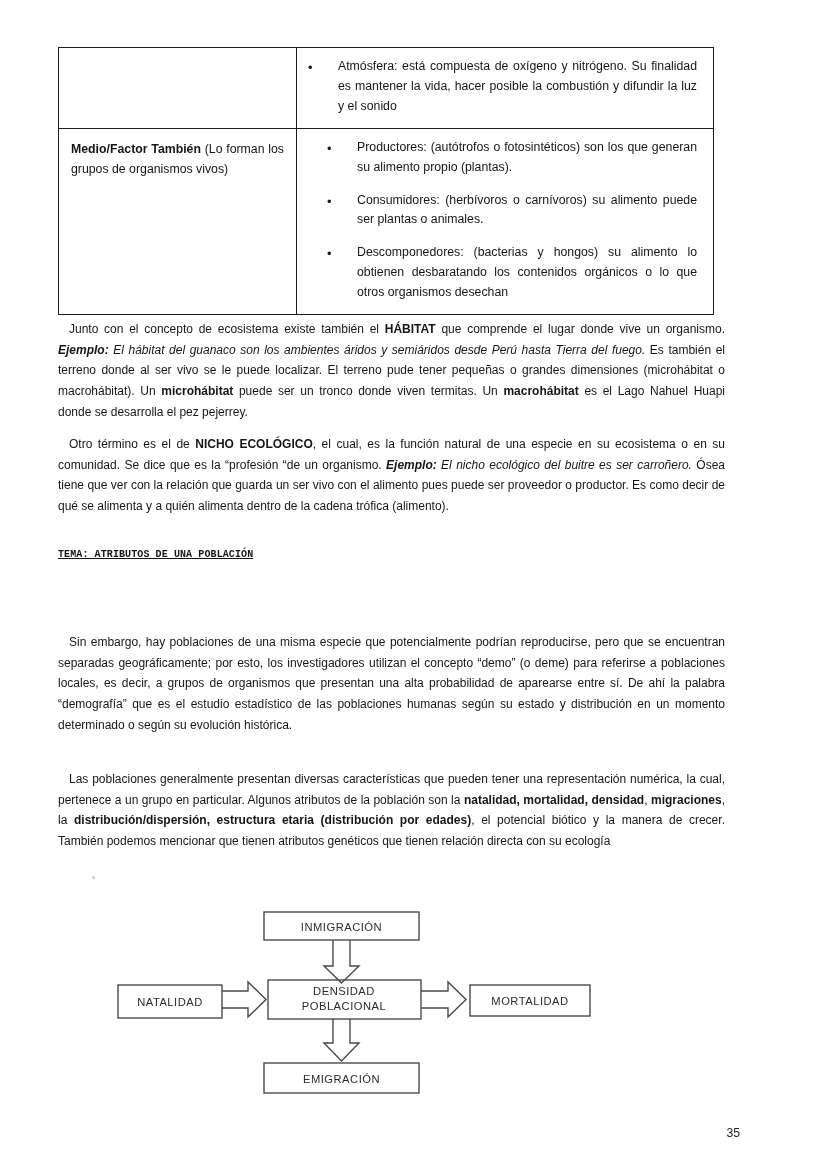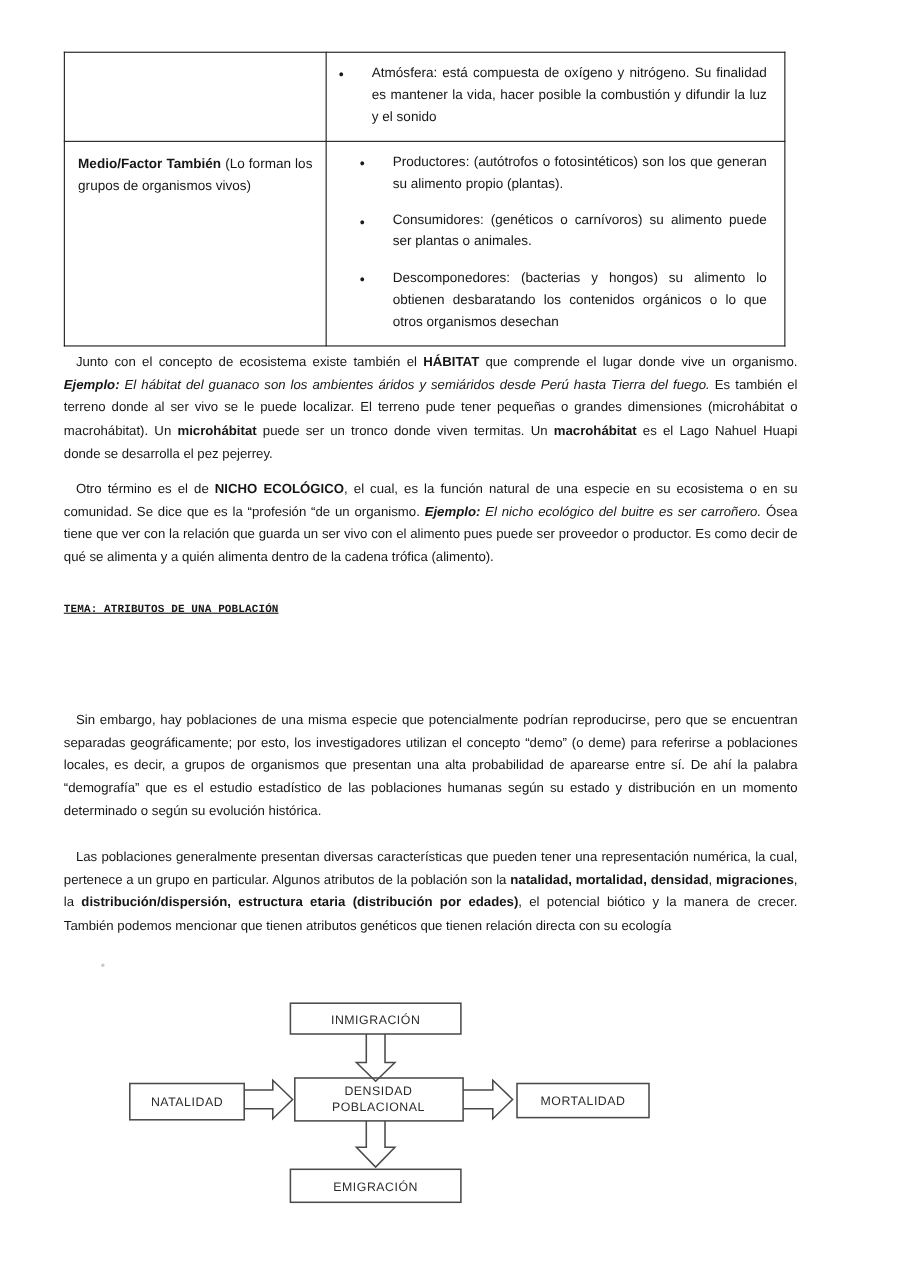--- a/index.html
+++ b/index.html
@@ -113,21 +113,21 @@
     top: 581px;
     width: 667px;
     font-size: 12.6px;
     font-weight: bold;
     line-height: 1.72;
     text-align: justify;
     text-justify: inter-word;
     text-indent: 11px;
   }
 
-  .p-demo    { top: 632px; margin-top: 12px; }
+  .p-demo    { top: 632px; }
   .p-attrs   { top: 769px; }
 
   
   .speck {
     position: absolute;
     left: 92px;
     top: 876px;
     width: 3px;
     height: 3px;
     background: #c9c9c9;
@@ -188,21 +188,21 @@
           </div>
         </td>
         <td class="col-right">
           <div class="bullets">
             <div class="bullet-row">
               <span class="bullet-dot indent2">•</span>
               <span class="bullet-text">Productores: (autótrofos o fotosintéticos) son los que generan su alimento propio (plantas).</span>
             </div>
             <div class="bullet-row">
               <span class="bullet-dot indent2">•</span>
-              <span class="bullet-text">Consumidores: (genéticos o carnívoros) su alimento puede ser plantas o animales.</span>
+              <span class="bullet-text">Consumidores: (herbívoros o carnívoros) su alimento puede ser plantas o animales.</span>
             </div>
             <div class="bullet-row">
               <span class="bullet-dot indent2">•</span>
               <span class="bullet-text">Descomponedores: (bacterias y hongos) su alimento lo obtienen desbaratando los contenidos orgánicos o lo que otros organismos desechan</span>
             </div>
           </div>
         </td>
       </tr>
     </tbody>
   </table>
@@ -245,14 +245,15 @@
 
       <text class="dg-label" x="241.5" y="30.5" text-anchor="middle">INMIGRACIÓN</text>
       <text class="dg-label" x="70" y="105.5" text-anchor="middle">NATALIDAD</text>
       <text class="dg-label" x="244" y="95" text-anchor="middle">DENSIDAD</text>
       <text class="dg-label" x="244" y="110" text-anchor="middle">POBLACIONAL</text>
       <text class="dg-label" x="430" y="104.5" text-anchor="middle">MORTALIDAD</text>
       <text class="dg-label" x="241.5" y="182.5" text-anchor="middle">EMIGRACIÓN</text>
     </svg>
   </div>
 
+  <div class="page-num">35</div>
 
 </div>
 
 </body></html>

